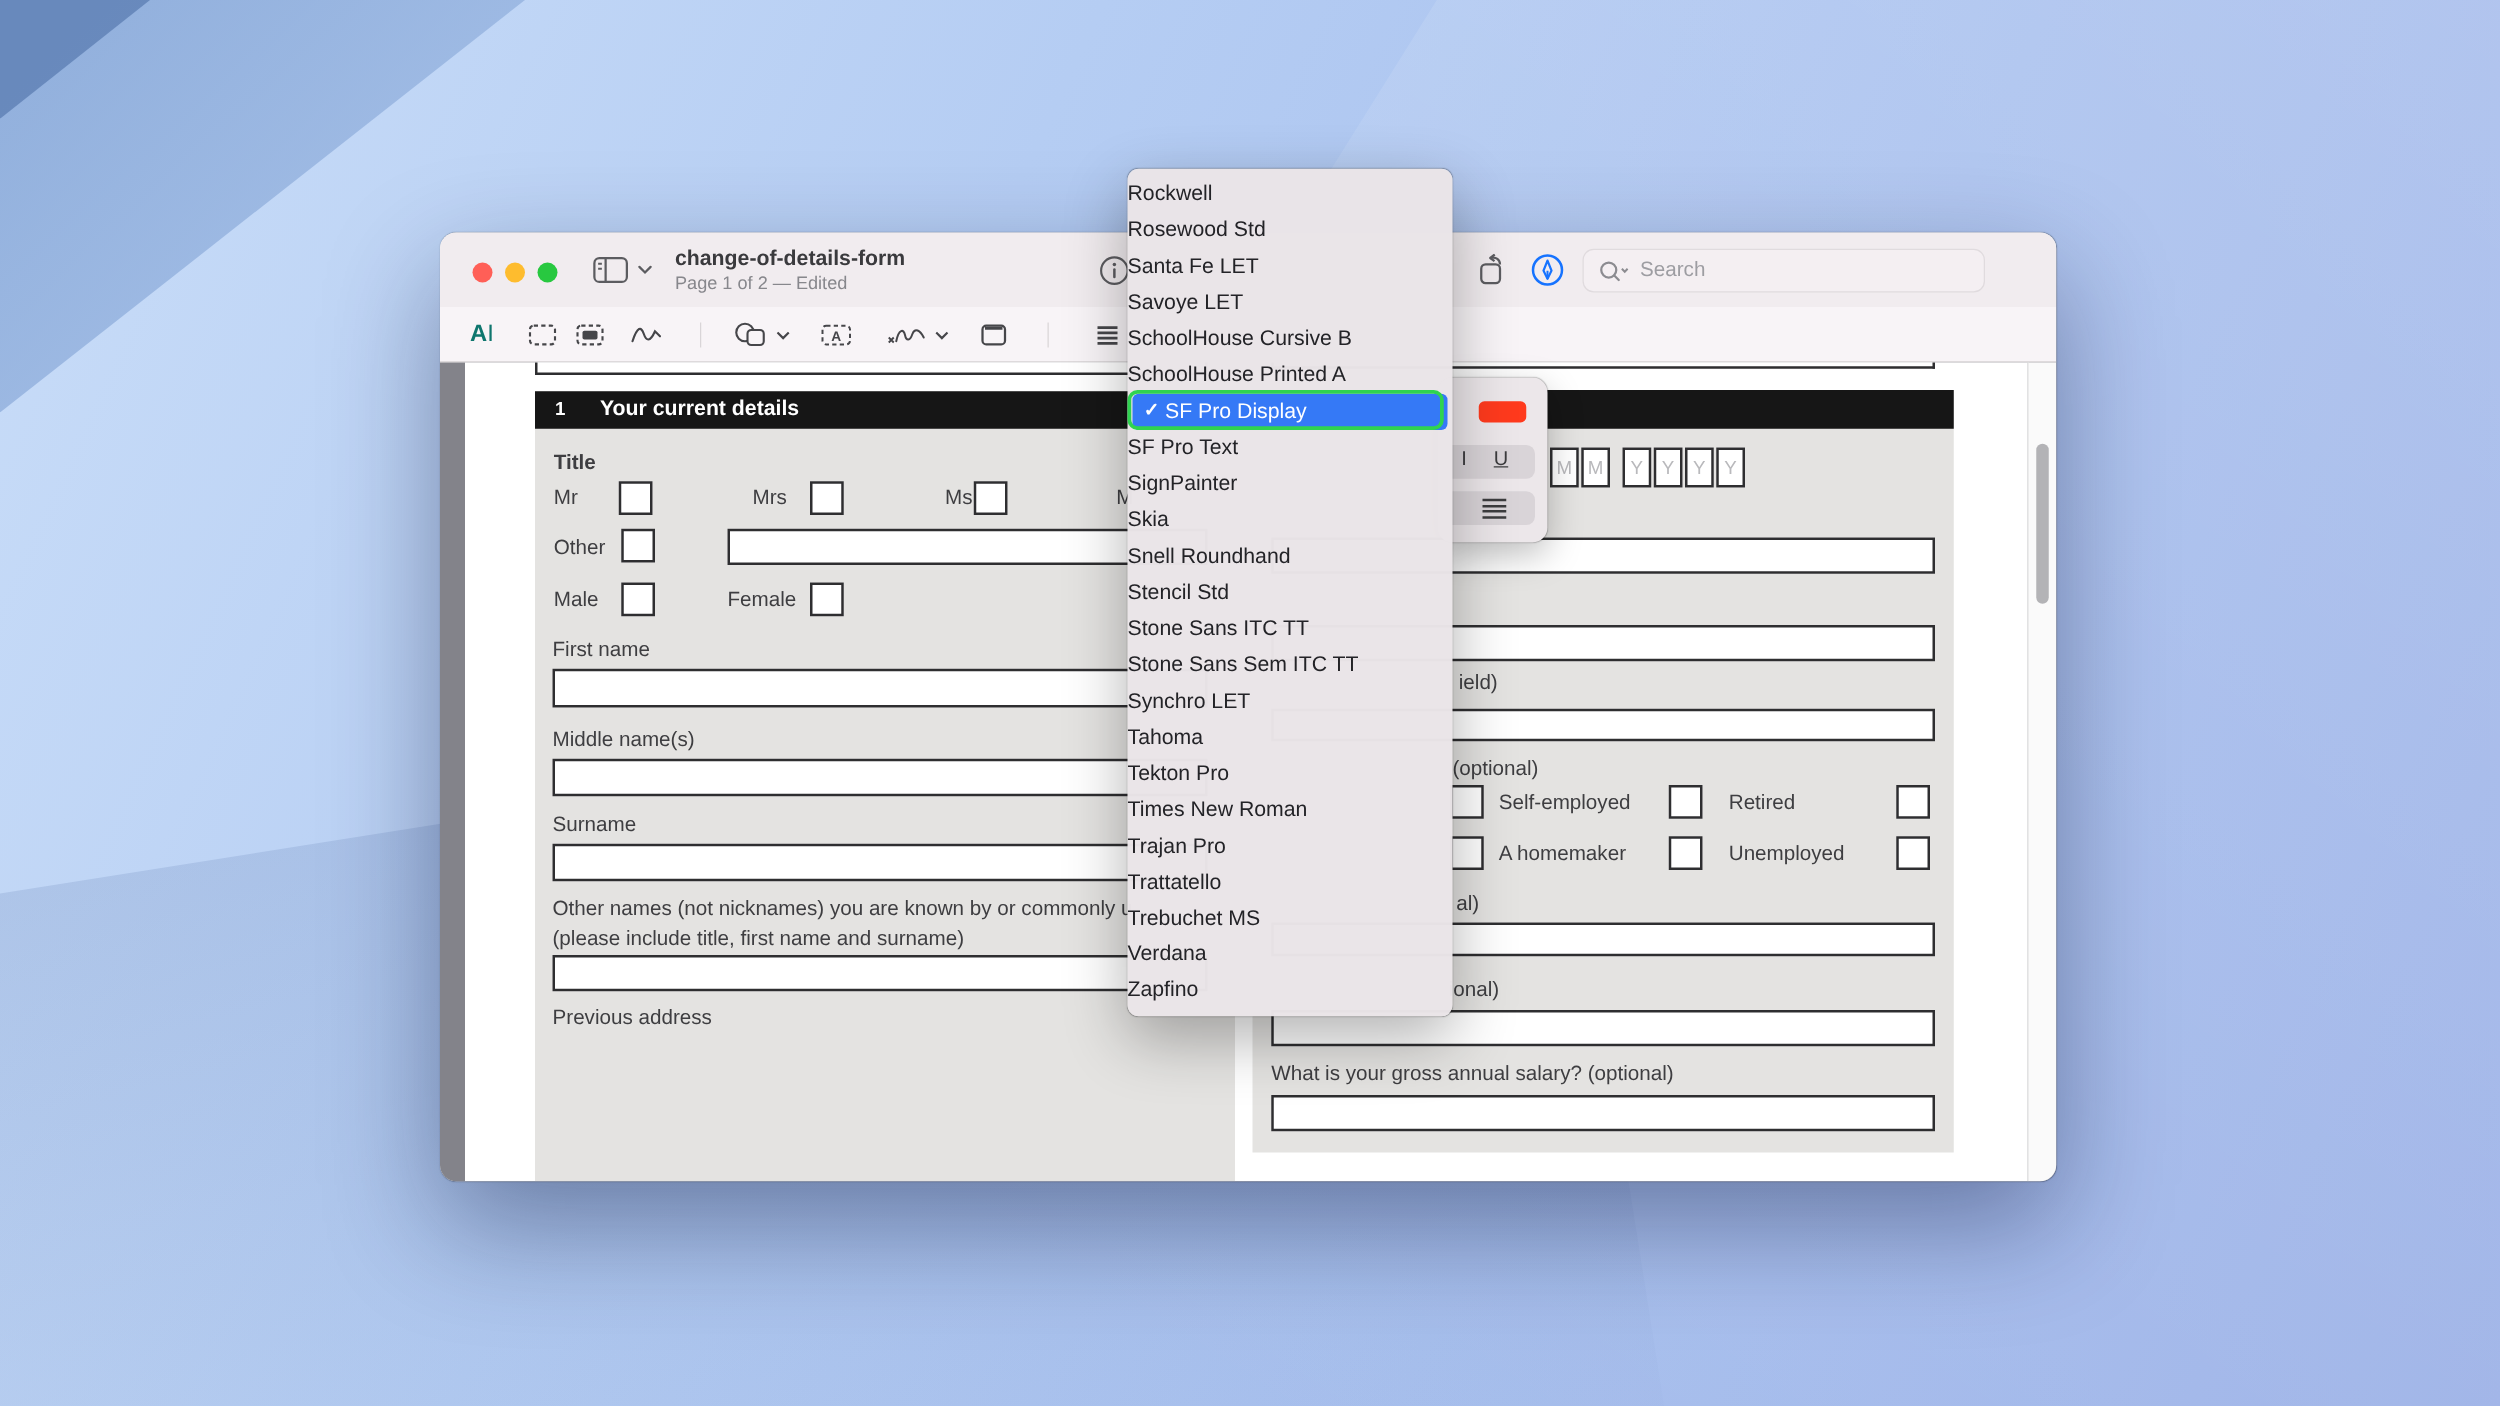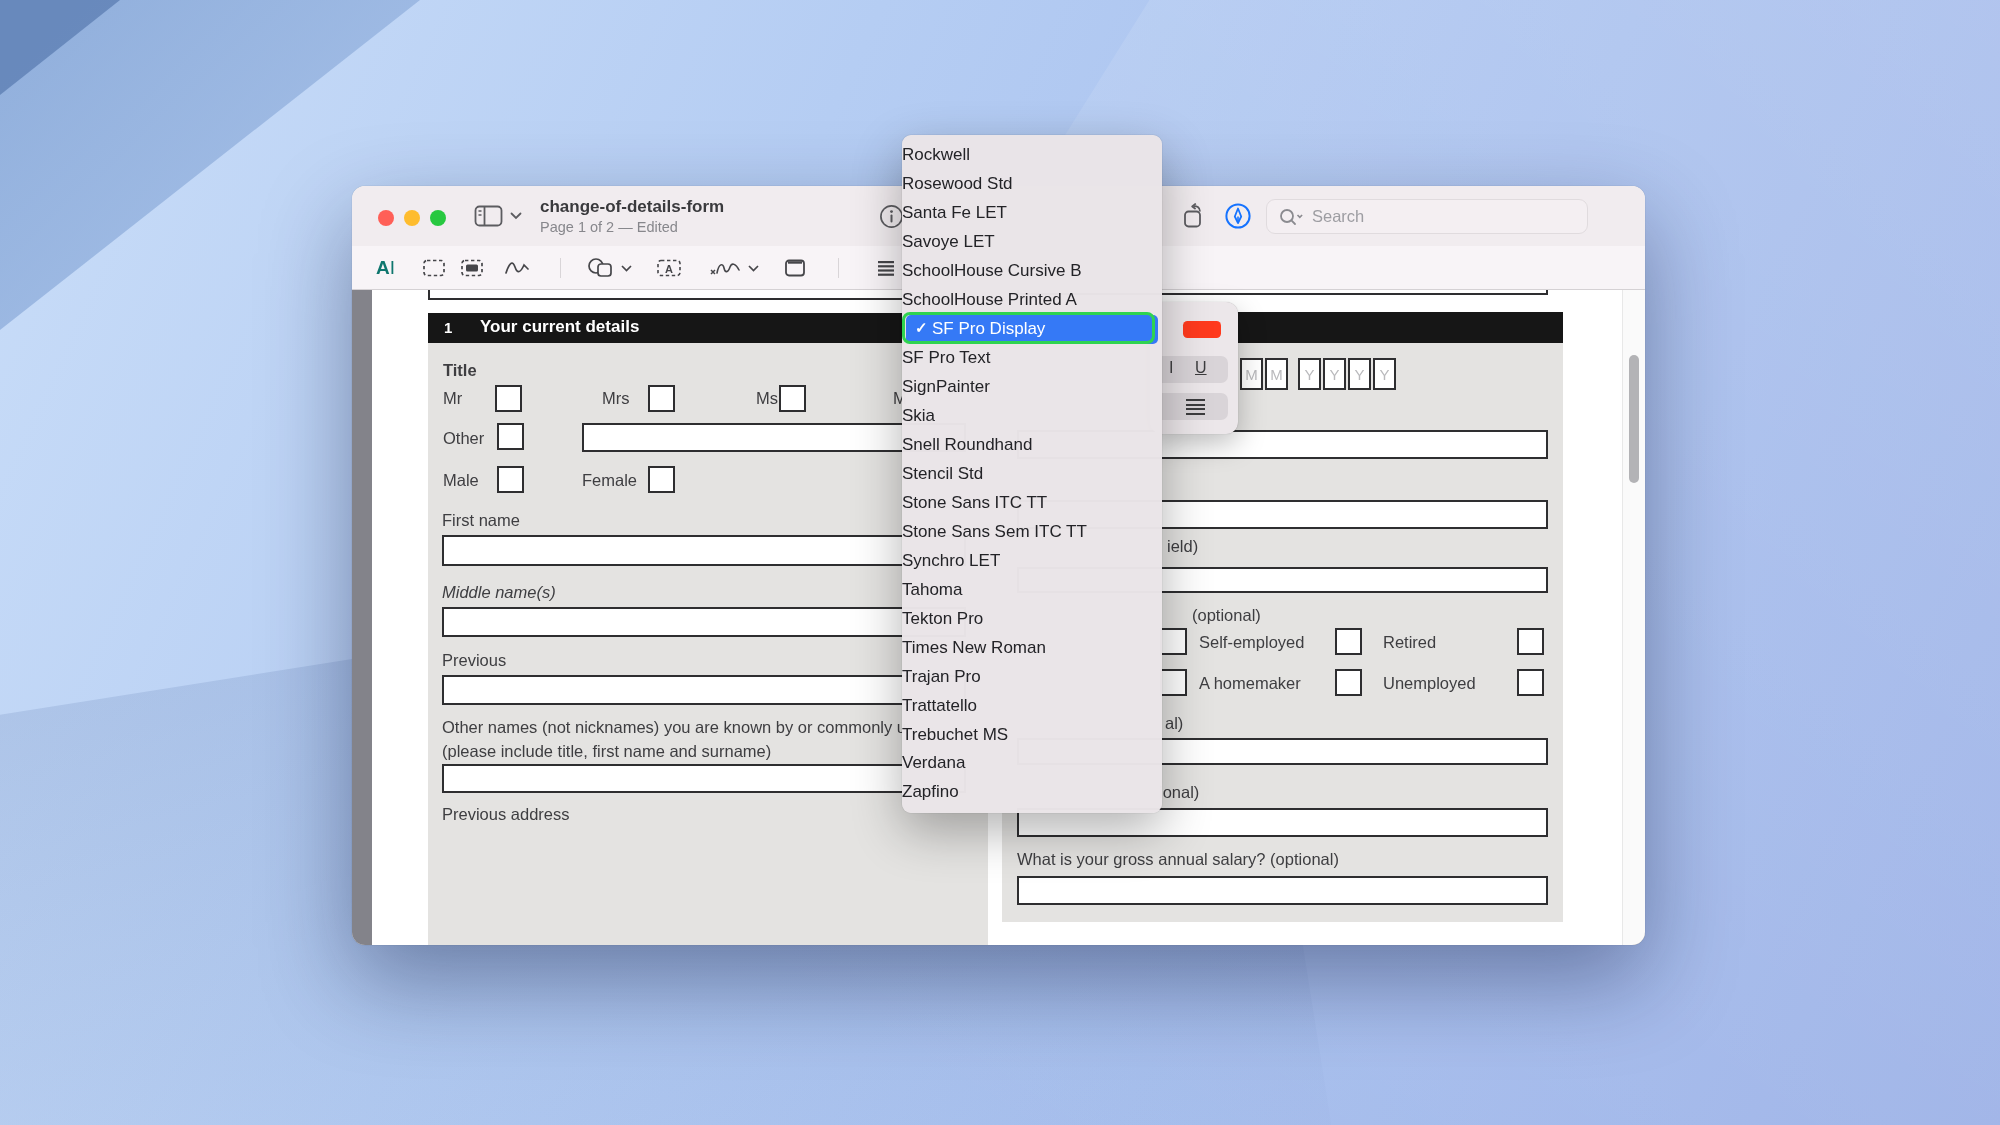--- a/index.html
+++ b/index.html
@@ -220,24 +220,24 @@
         <div class="fld" style="left:210px;top:133px;width:384px;height:29px;"></div>
 
         <div class="lbl" style="left:71px;top:181px;">Male</div>
         <div class="cb" style="left:125px;top:176px;"></div>
         <div class="lbl" style="left:210px;top:181px;">Female</div>
         <div class="cb" style="left:276px;top:176px;"></div>
 
         <div class="lbl" style="left:70px;top:221px;">First name</div>
         <div class="fld" style="left:70px;top:245px;width:524px;height:31px;"></div>
 
-        <div class="lbl" style="left:70px;top:293px;font-style:italic;">Middle name(s)</div>
+        <div class="lbl" style="left:70px;top:293px;">Middle name(s)</div>
         <div class="fld" style="left:70px;top:317px;width:524px;height:30px;"></div>
 
-        <div class="lbl" style="left:70px;top:361px;">Previous</div>
+        <div class="lbl" style="left:70px;top:361px;">Surname</div>
         <div class="fld" style="left:70px;top:385px;width:524px;height:30px;"></div>
 
         <div class="lbl" style="left:70px;top:428px;">Other names (not nicknames) you are known by or commonly u</div>
         <div class="lbl" style="left:70px;top:452px;">(please include title, first name and surname)</div>
         <div class="fld" style="left:70px;top:474px;width:524px;height:29px;"></div>
 
         <div class="lbl" style="left:70px;top:515px;">Previous address</div>
 
         <div class="dbox" style="left:868px;top:68px;">M</div>
         <div class="dbox" style="left:893px;top:68px;">M</div>
@@ -245,21 +245,21 @@
         <div class="dbox" style="left:951px;top:68px;">Y</div>
         <div class="dbox" style="left:976px;top:68px;">Y</div>
         <div class="dbox" style="left:1001px;top:68px;">Y</div>
 
         <div class="fld" style="left:645px;top:140px;width:531px;height:29px;"></div>
         <div class="fld" style="left:645px;top:210px;width:531px;height:29px;"></div>
 
         <div class="lbl" style="left:795px;top:247px;">ield)</div>
         <div class="fld" style="left:645px;top:277px;width:531px;height:26px;"></div>
 
-        <div class="lbl" style="left:820px;top:316px;">(optional)</div>
+        <div class="lbl" style="left:790px;top:316px;">(optional)</div>
         <div class="cb" style="left:788px;top:338px;"></div>
         <div class="lbl" style="left:827px;top:343px;">Self-employed</div>
         <div class="cb" style="left:963px;top:338px;"></div>
         <div class="lbl" style="left:1011px;top:343px;">Retired</div>
         <div class="cb" style="left:1145px;top:338px;"></div>
 
         <div class="cb" style="left:788px;top:379px;"></div>
         <div class="lbl" style="left:827px;top:384px;">A homemaker</div>
         <div class="cb" style="left:963px;top:379px;"></div>
         <div class="lbl" style="left:1011px;top:384px;">Unemployed</div>

